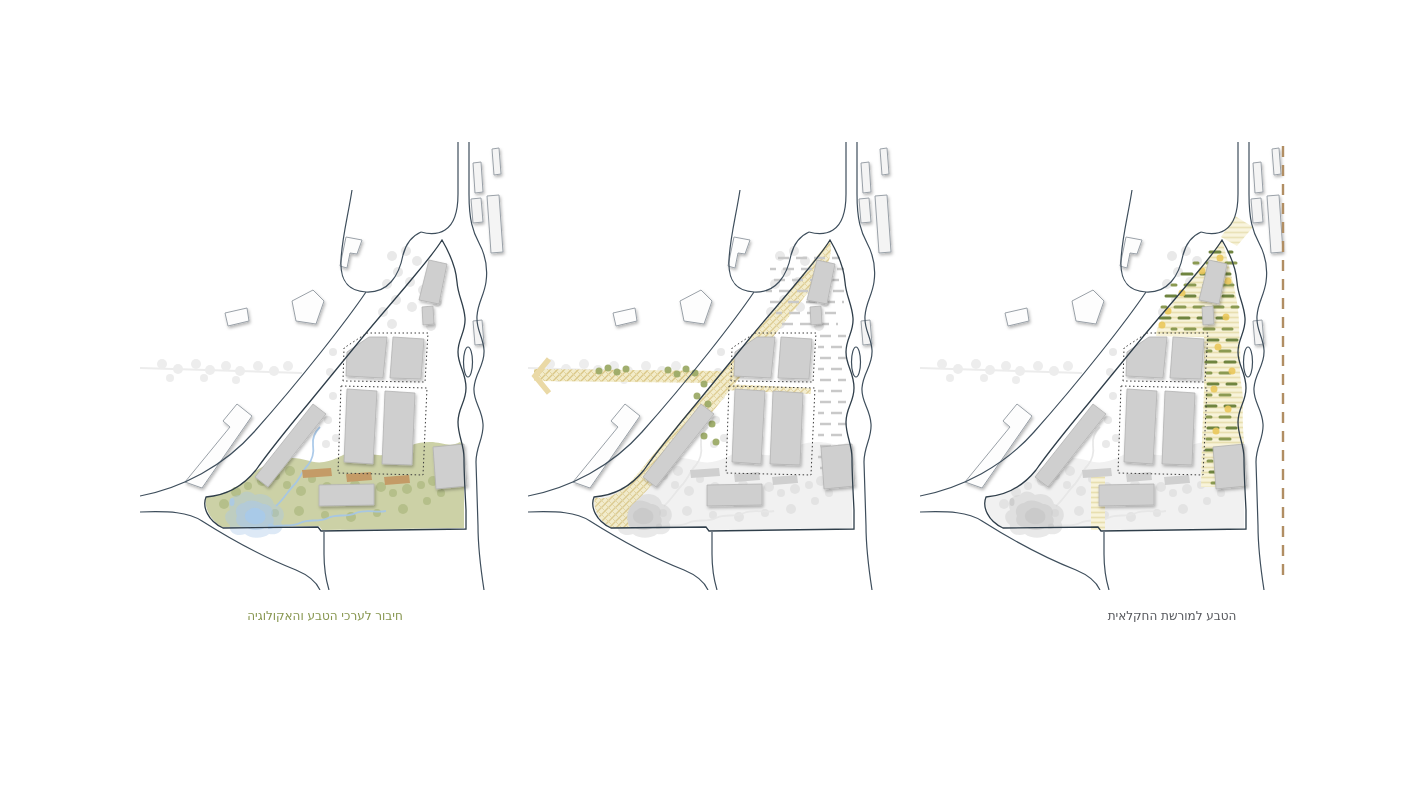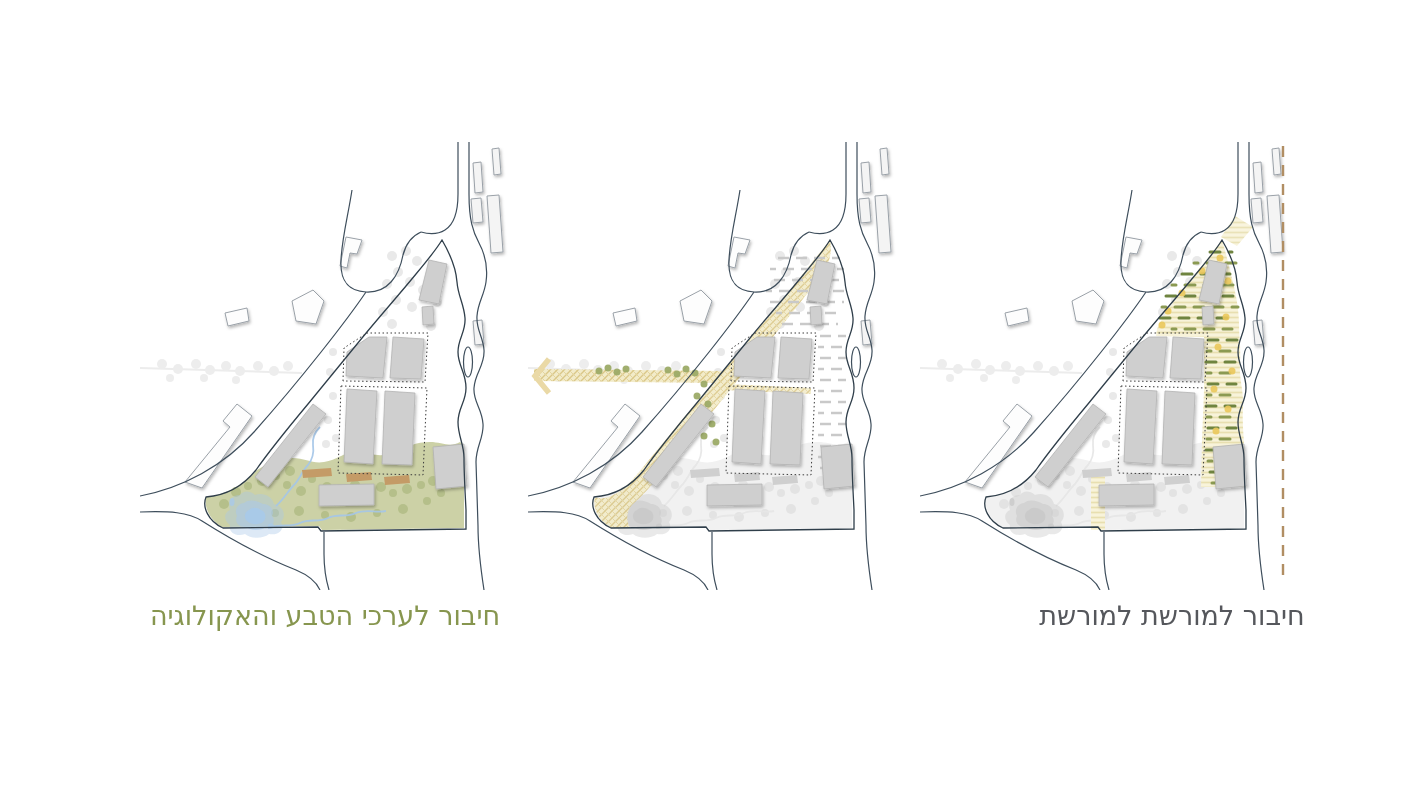--- a/index.html
+++ b/index.html
@@ -1,20 +1,20 @@
 <!DOCTYPE html>
 <html><head>
 <meta charset="utf-8">
 <style>
   html,body{margin:0;padding:0;background:#ffffff;}
   .stage{position:relative;width:1423px;height:797px;background:#ffffff;overflow:hidden;
          font-family:"DejaVu Sans","Liberation Sans",sans-serif;}
   .panel{position:absolute;top:140px;width:400px;height:450px;}
   .caption{position:absolute;top:603px;width:400px;text-align:center;
-           font-size:27px;line-height:26px;direction:rtl;unicode-bidi:plaintext;
+           font-size:12px;line-height:26px;direction:rtl;unicode-bidi:plaintext;
            letter-spacing:0;}
   svg{display:block;}
   .defs-holder{position:absolute;width:0;height:0;overflow:hidden;}
 </style>
 </head>
 <body>
 
 <div class="stage">
 
   <svg class="defs-holder" aria-hidden="true">
@@ -318,15 +318,15 @@
       <use href="#g-site-outline"></use>
       <use href="#g-dotted"></use>
 
       <line x1="363" y1="6" x2="363" y2="442" stroke="#b18e63" stroke-width="2.4" stroke-dasharray="11 8"></line>
     </svg>
   </div>
 
   <div class="caption" style="left: 125px; color: rgb(135, 150, 79);">חיבור לערכי הטבע והאקולוגיה</div>
 
 
-  <div class="caption" style="left: 972px; color: rgb(85, 87, 92);">חיבור למורשת למורשת</div>
+  <div class="caption" style="left: 972px; color: rgb(85, 87, 92);">הטבע למורשת החקלאית</div>
 
 </div>
 
 </body></html>

